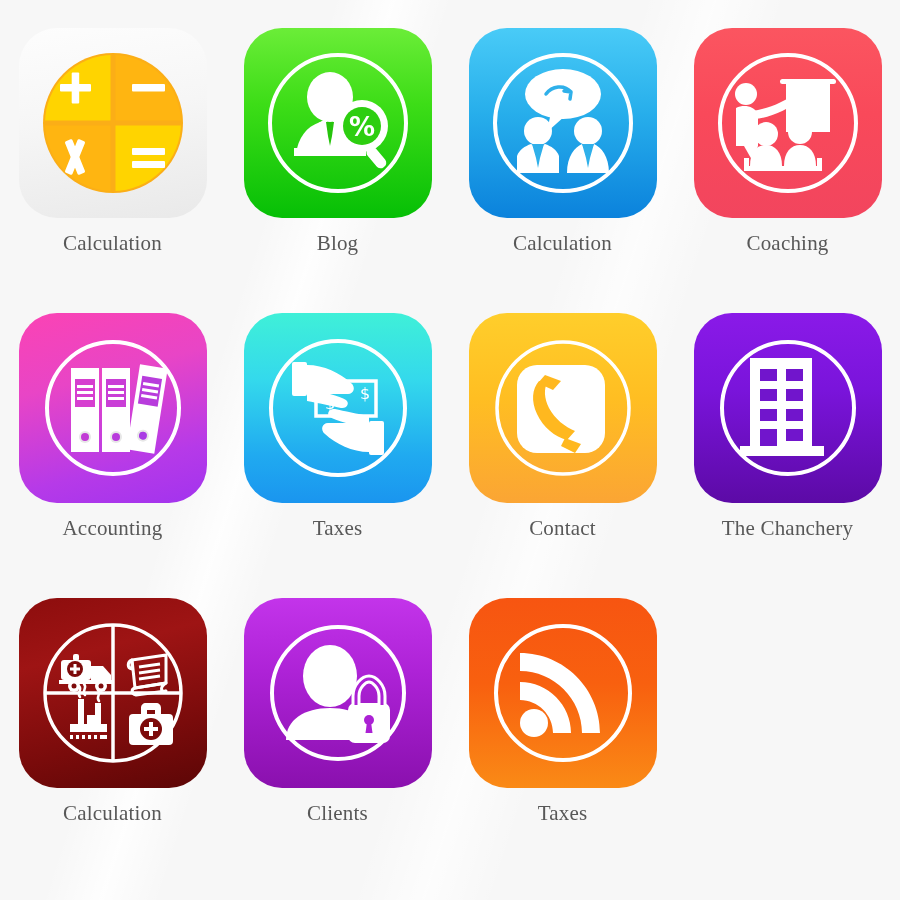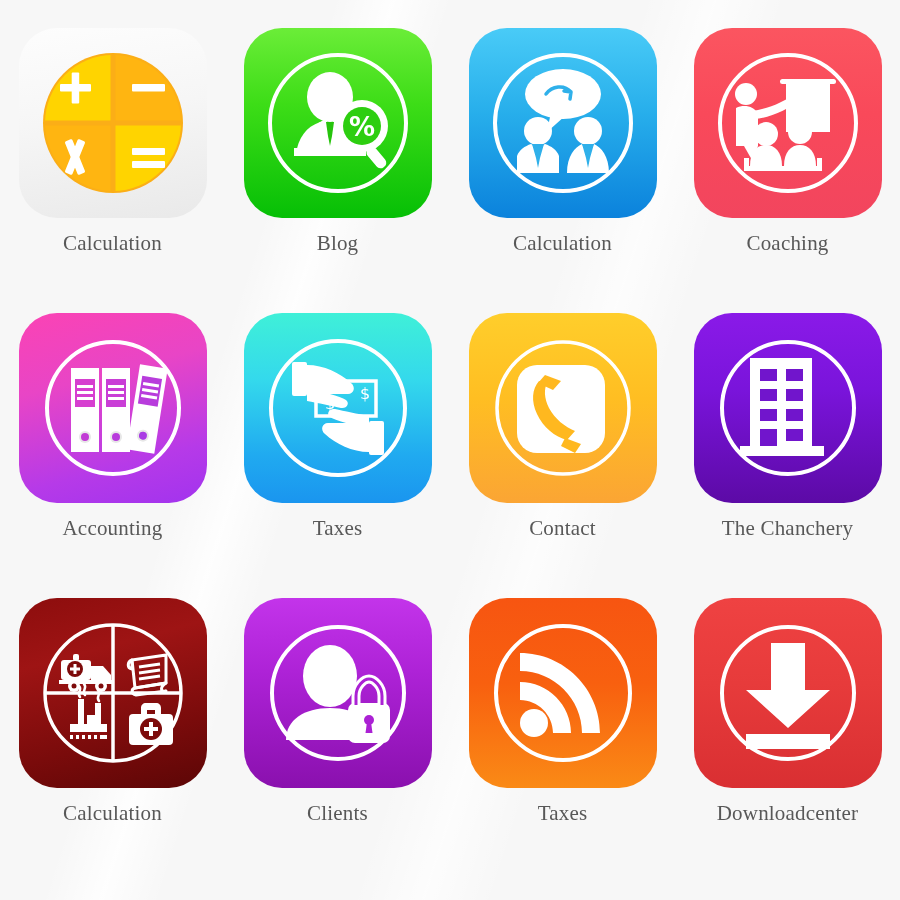--- a/index.html
+++ b/index.html
@@ -382,25 +382,15 @@
         <svg class="glyph" viewBox="0 0 188 190">
           <circle cx="94" cy="95" r="67" fill="none" stroke="#fff" stroke-width="4"></circle>
           <circle cx="65" cy="125" r="14" fill="#fff"></circle>
           <path d="M51 73 C51 73 51 55 51 55 C95 55 131 91 131 135 L113 135 C113 101 85 73 51 73 Z" fill="#fff"></path>
           <path d="M51 102 C51 102 51 84 51 84 C79 84 102 107 102 135 L84 135 C84 117 69 102 51 102 Z" fill="#fff"></path>
         </svg>
       </div>
       <div class="tile-label">Taxes</div>
     </div>
 
-    <div class="cell">
-      <div class="tile bg-downloadcenter">
-        <svg class="glyph" viewBox="0 0 188 190">
-          <circle cx="94" cy="95" r="66" fill="none" stroke="#fff" stroke-width="4"></circle>
-          <path d="M77 45 L111 45 L111 92 L136 92 L94 130 L52 92 L77 92 Z" fill="#fff"></path>
-          <rect x="52" y="136" width="84" height="15" fill="#fff"></rect>
-        </svg>
-      </div>
-      <div class="tile-label">Downloadcenter</div>
-    </div>
 
   </div>
 </div>
 
 </body></html>

